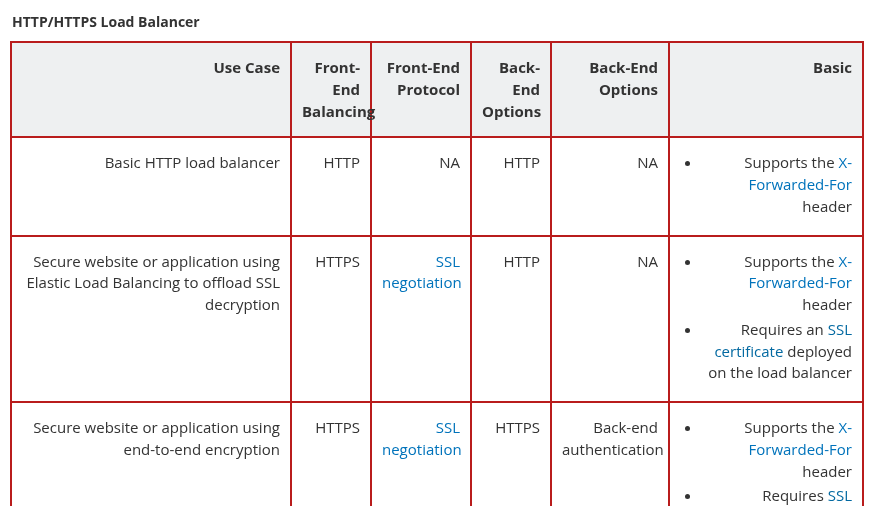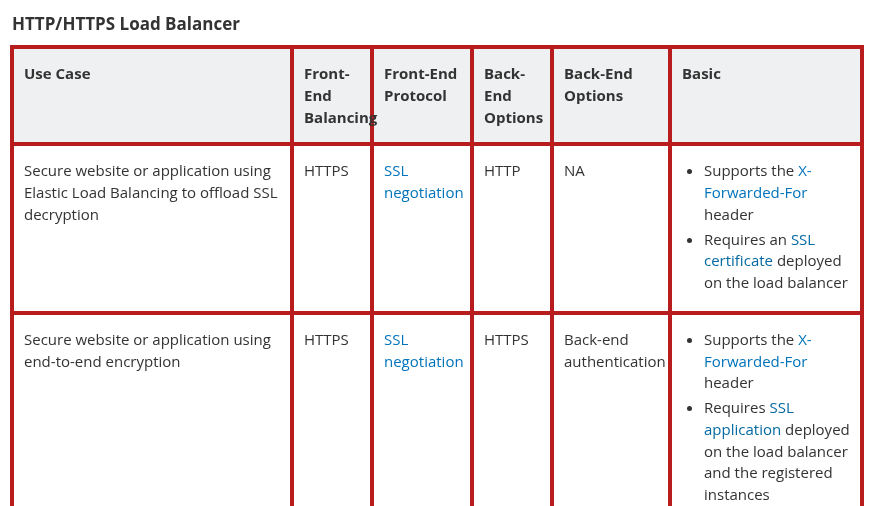--- a/index.html
+++ b/index.html
@@ -6,35 +6,35 @@
   body {
     margin: 0;
     padding: 12px 10px;
     font-family: "Open Sans", "Segoe UI", "Helvetica Neue", Arial, sans-serif;
     font-size: 15px;
     color: #333;
     background: #fff;
     width: 874px;
   }
   h3.section-title {
-    font-size: 17px;
+    font-size: 14px;
     font-weight: 700;
     color: #333;
     margin: 0 0 10px 2px;
   }
   table {
     border-collapse: collapse;
     width: 100%;
     table-layout: fixed;
   }
   th, td {
-    border: 4px solid #b91c1c;
+    border: 2px solid #b91c1c;
     padding: 14px 10px;
     vertical-align: top;
-    text-align: left;
+    text-align: right;
     font-size: 15px;
     line-height: 1.45;
     color: #333;
   }
   th {
     background: #eef0f1;
     font-weight: 700;
   }
   col.c-use   { width: 280px; }
   col.c-fep   { width: 80px;  }
@@ -77,20 +77,32 @@
       <th>Use Case</th>
       <th>Front-End Balancing</th>
       <th>Front-End Protocol</th>
       <th>Back-End Options</th>
       <th>Back-End Options</th>
       <th>Basic</th>
     </tr>
   </thead>
   <tbody id="tbody">
       <tr>
+        <td>Basic HTTP load balancer</td>
+        <td>HTTP</td>
+        <td>NA</td>
+        <td>HTTP</td>
+        <td>NA</td>
+        <td>
+          <ul class="notes">
+            <li>Supports the <a class="link" href="#">X-Forwarded-For</a> header</li>
+          </ul>
+        </td>
+      </tr>
+      <tr>
         <td>Secure website or application using Elastic Load Balancing to offload SSL decryption</td>
         <td>HTTPS</td>
         <td><a class="link" href="#">SSL negotiation</a></td>
         <td>HTTP</td>
         <td>NA</td>
         <td>
           <ul class="notes">
             <li>Supports the <a class="link" href="#">X-Forwarded-For</a> header</li>
             <li>Requires an <a class="orange" href="#">SSL certificate</a> deployed on the load balancer</li>
           </ul>

